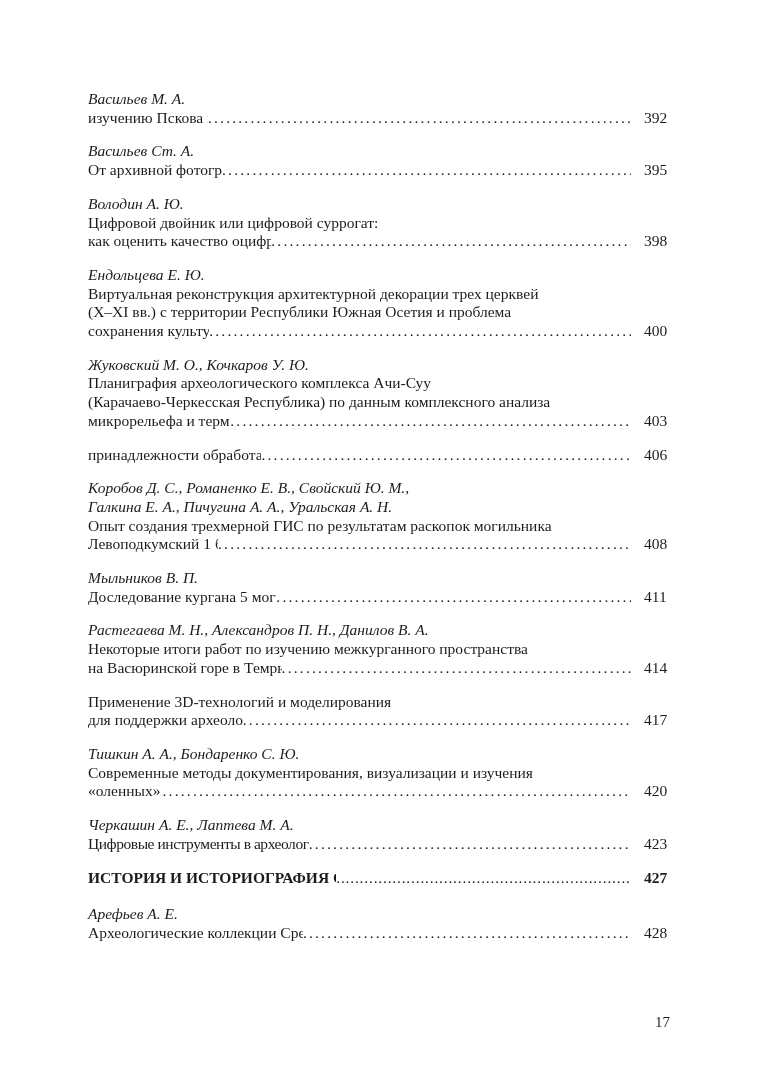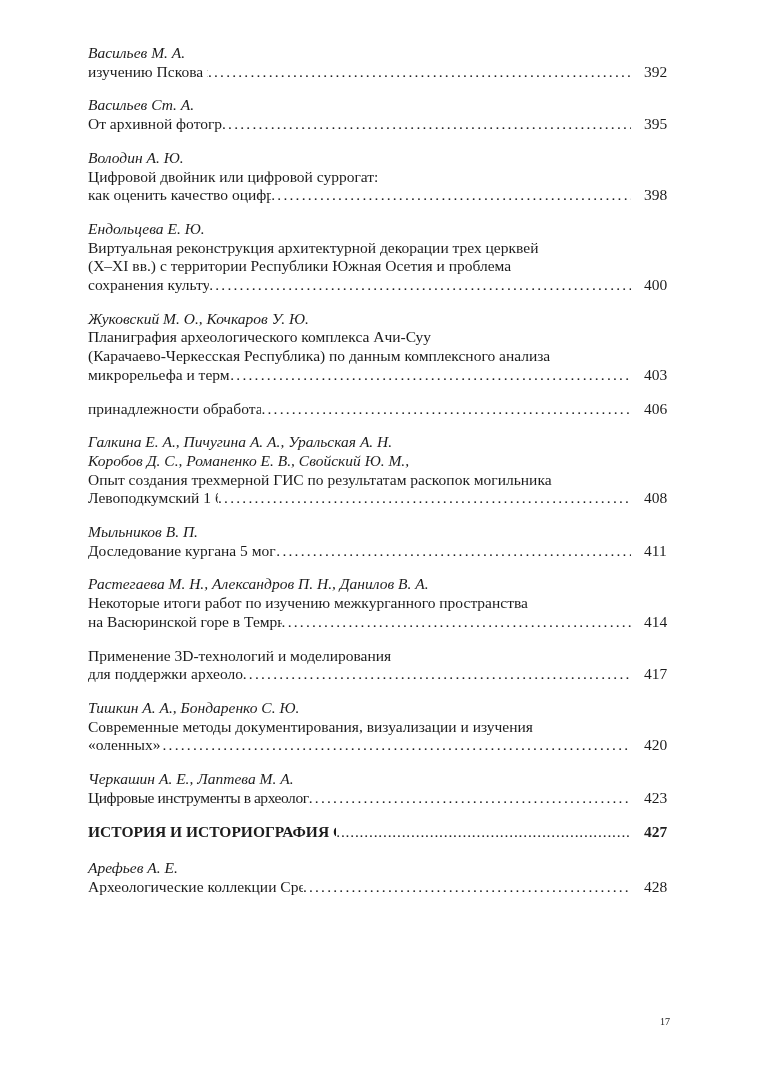--- a/index.html
+++ b/index.html
@@ -6,21 +6,21 @@
   body {
     width: 764px; height: 1080px;
     background: #ffffff;
     font-family: "Liberation Serif", serif;
     color: #1c1c1c;
   }
   .page {
     position: relative;
     width: 764px; height: 1080px;
     box-sizing: border-box;
-    padding: 44px 92px 0 88px;
+    padding: 90px 92px 0 88px;
     font-size: 15.5px;
     line-height: 18.7px;
     overflow: hidden;
   }
   .entry { margin-bottom: 15px; }
   .authors { font-style: italic; }
   .row { display: flex; align-items: baseline; }
   .t { flex: 0 1 auto; min-width: 0; white-space: nowrap; overflow: hidden; }
   .lead {
     flex: 1 1 auto; min-width: 4px;
@@ -31,21 +31,21 @@
     letter-spacing: 2.2px;
   }
   .pg { flex: 0 0 auto; min-width: 28px; padding-left: 13px; text-align: left; }
   .heading { margin-bottom: 18px; }
   .heading .t, .heading .pg { font-weight: bold; }
   .heading .lead::after { letter-spacing: 0.8px; }
   .tight .t { letter-spacing: -0.45px; }
   .footer {
     position: absolute;
     top: 1013px; right: 94px;
-    font-size: 10px;
+    font-size: 15px;
   }
 </style>
 </head>
 <body>
 
 <div class="page">
 
   <section class="entry">
     <div class="authors">Васильев М. А.</div>
     <div class="row">
@@ -98,22 +98,22 @@
 
   <section class="entry">
     <div class="row">
       <span class="t">принадлежности обработанных трубчатых костей птиц</span>
       <span class="lead"></span>
       <span class="pg">406</span>
     </div>
   </section>
 
   <section class="entry">
+    <div class="authors">Коробов Д. С., Романенко Е. В., Свойский Ю. М.,</div>
     <div class="authors">Галкина Е. А., Пичугина А. А., Уральская А. Н.</div>
-    <div class="authors">Коробов Д. С., Романенко Е. В., Свойский Ю. М.,</div>
     <div class="line">Опыт создания трехмерной ГИС по результатам раскопок могильника</div>
     <div class="row">
       <span class="t">Левоподкумский 1 близ Кисловодска</span>
       <span class="lead"></span>
       <span class="pg">408</span>
     </div>
   </section>
 
   <section class="entry">
     <div class="authors">Мыльников В. П.</div>

